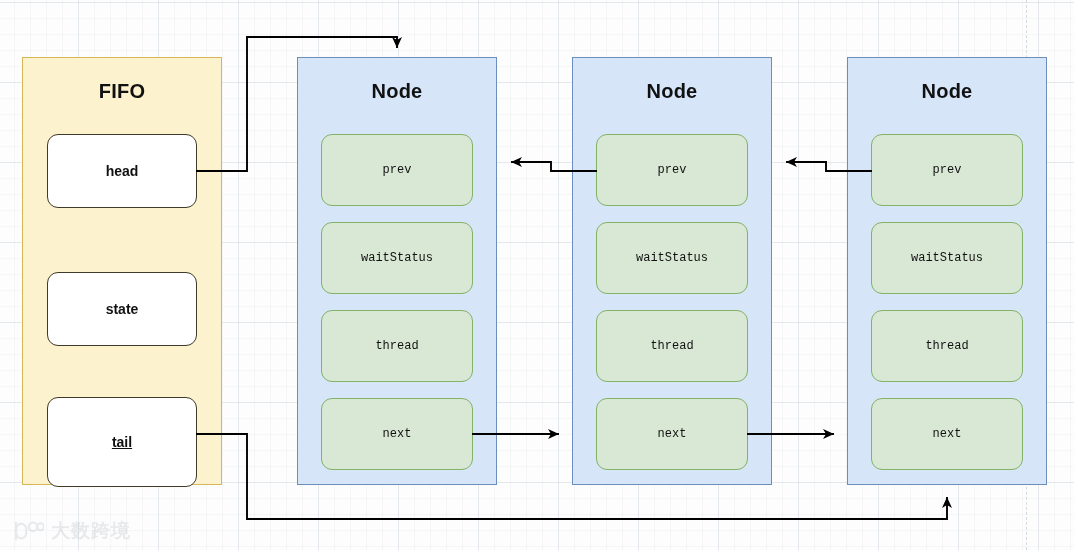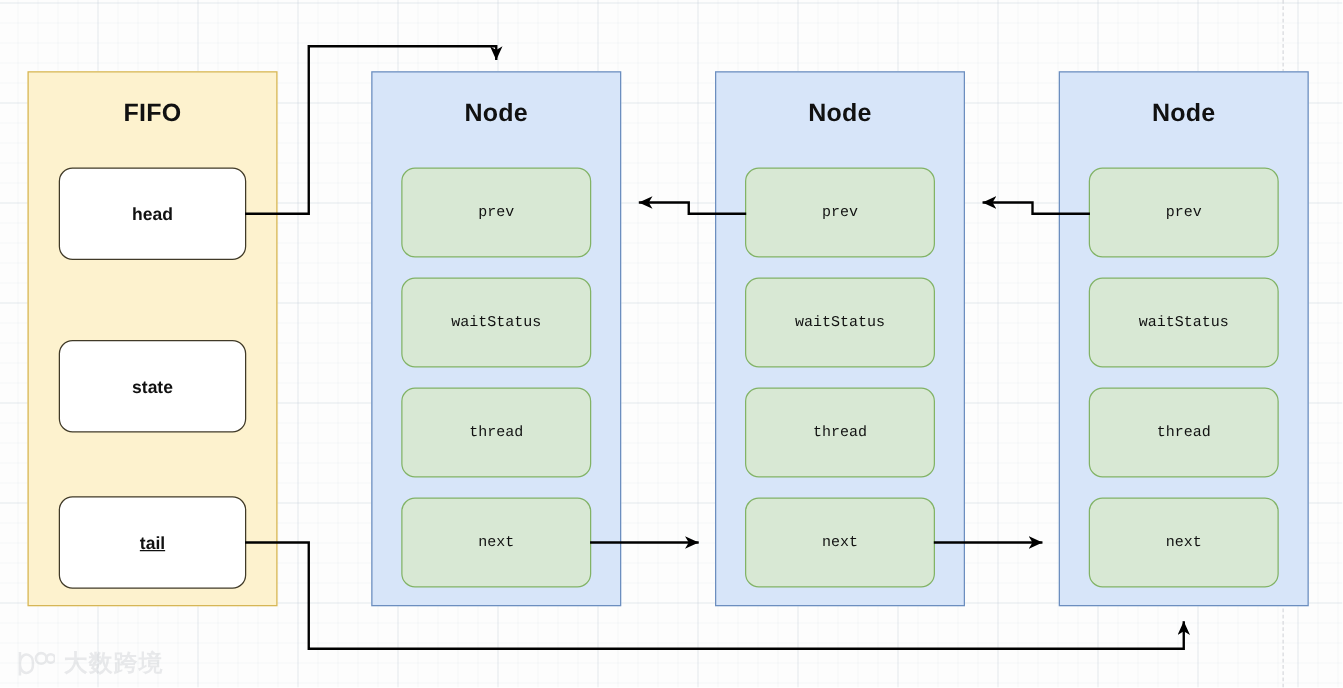--- a/index.html
+++ b/index.html
@@ -91,21 +91,21 @@
 
   <div class="box fifo-box" style="left:22px;top:57px;width:200px;height:428px;">
     <div class="box-title">FIFO</div>
   </div>
   <div class="chip chip-white" style="left:47px;top:134px;width:150px;height:74px;">
     <span>head</span>
   </div>
   <div class="chip chip-white" style="left:47px;top:272px;width:150px;height:74px;">
     <span>state</span>
   </div>
-  <div class="chip chip-white" style="left:47px;top:397px;width:150px;height:74px;text-decoration:underline;">
+  <div class="chip chip-white" style="left:47px;top:397px;width:150px;height:90px;text-decoration:underline;">
     <span>tail</span>
   </div>
 
   <div class="box node-box" style="left:297px;top:57px;width:200px;height:428px;">
     <div class="box-title">Node</div>
   </div>
   <div class="chip chip-green" style="left:321px;top:134px;width:152px;height:72px;">
     <span>prev</span>
   </div>
   <div class="chip chip-green" style="left:321px;top:222px;width:152px;height:72px;">

